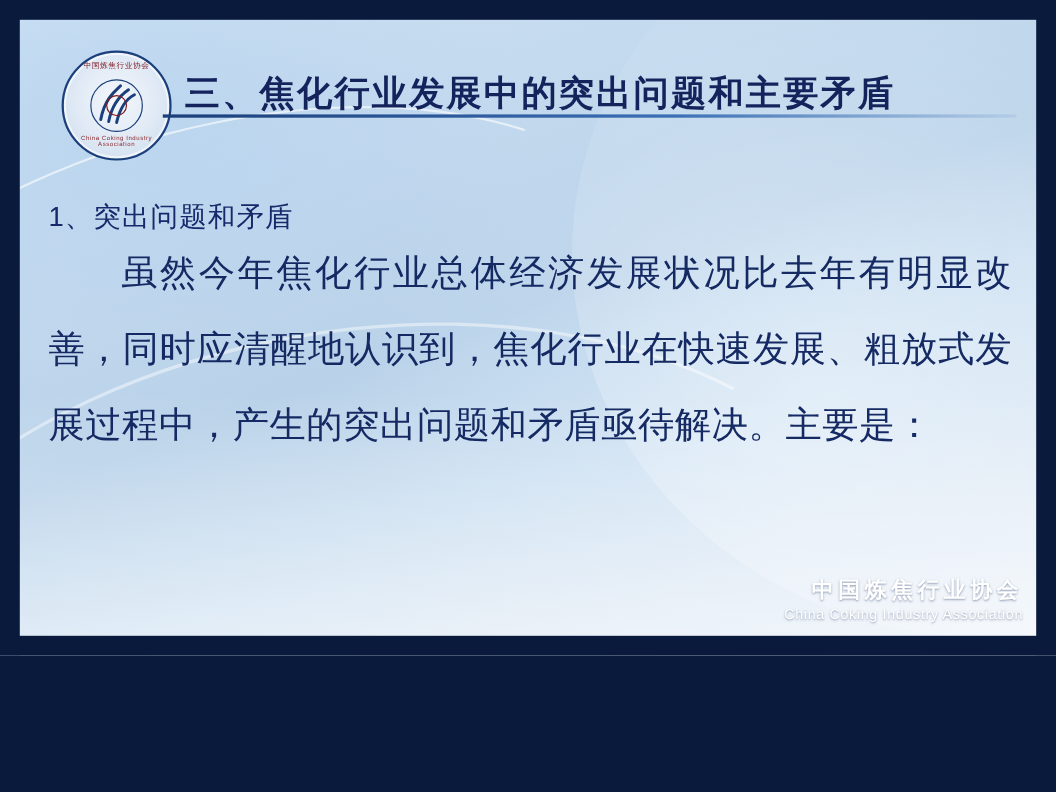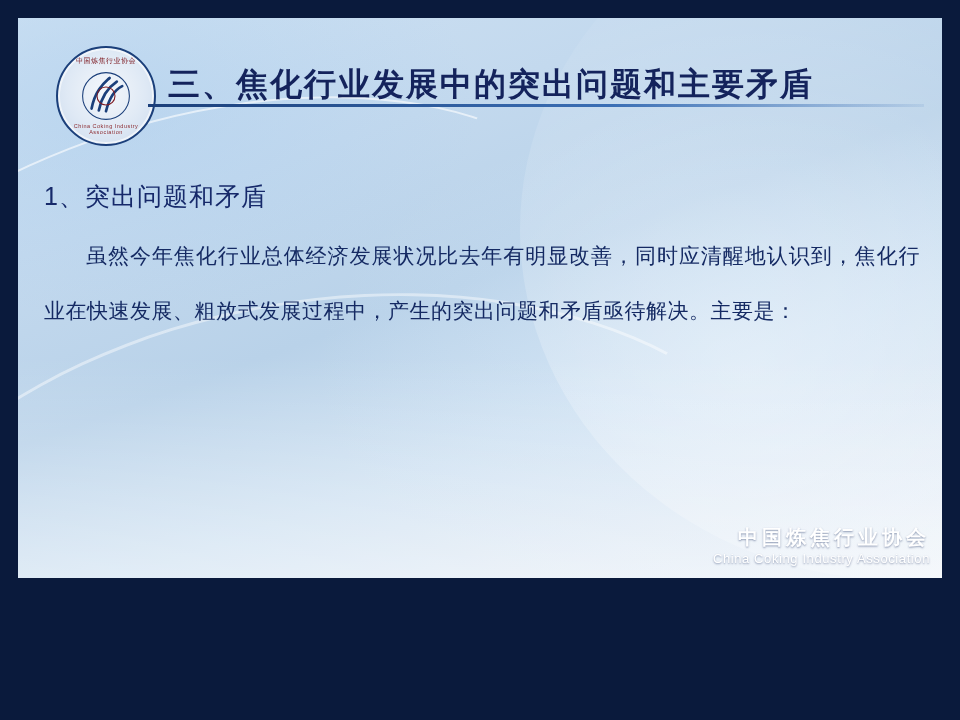--- a/index.html
+++ b/index.html
@@ -119,29 +119,30 @@
   .body {
     position: absolute;
     left: 44px; right: 40px; top: 180px;
     color: #152a63;
   }
   .section-head {
     font-size: 25px;
     font-weight: normal;
     color: #16296a;
     letter-spacing: 1px;
-    margin-bottom: 15px;
+    margin-bottom: 2px;
   }
   .para {
-    font-size: 21px;
-    line-height: 55px;
+    font-size: 33px;
+    line-height: 69px;
     text-indent: 2em;
     color: #152a63;
     letter-spacing: 0.5px;
     text-align: justify;
+    font-family: Liberation Serif, serif;
   }
 
   
   .brand {
     position: absolute;
     right: 30px; bottom: 28px;
     text-align: right;
     color: #ffffff;
     text-shadow: 0 1px 2px rgba(20,40,90,0.45);
     pointer-events: none;

